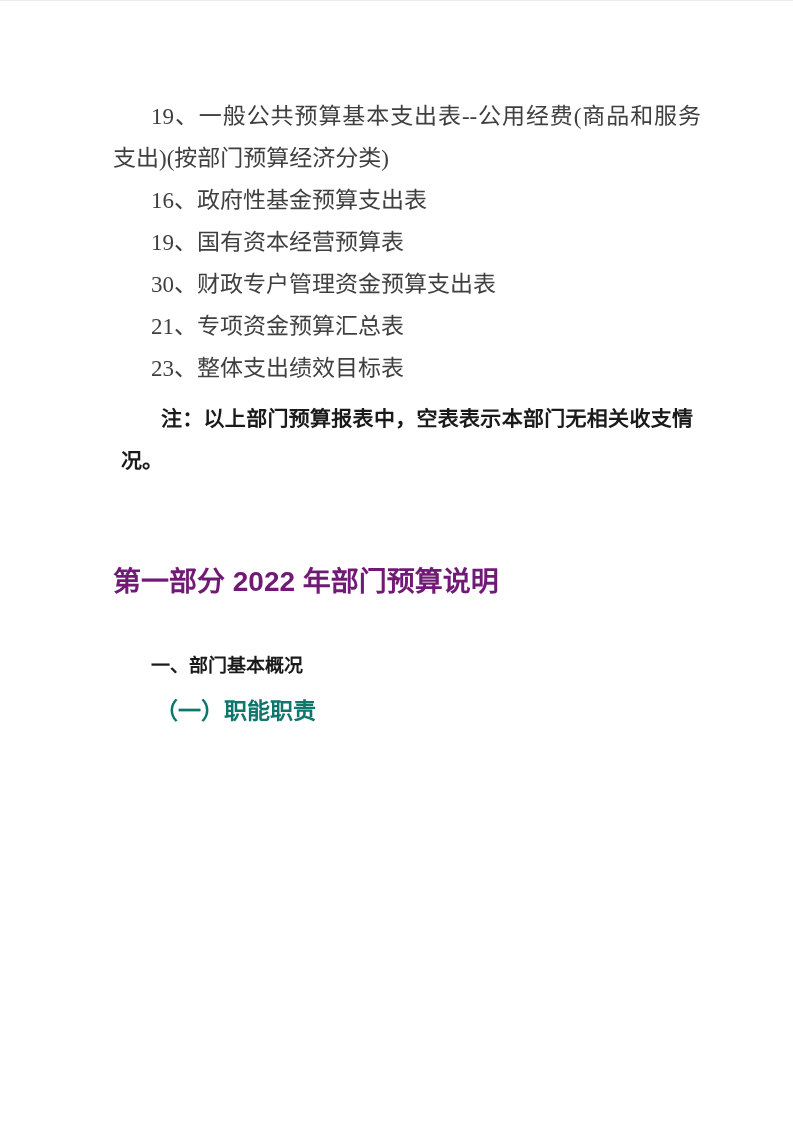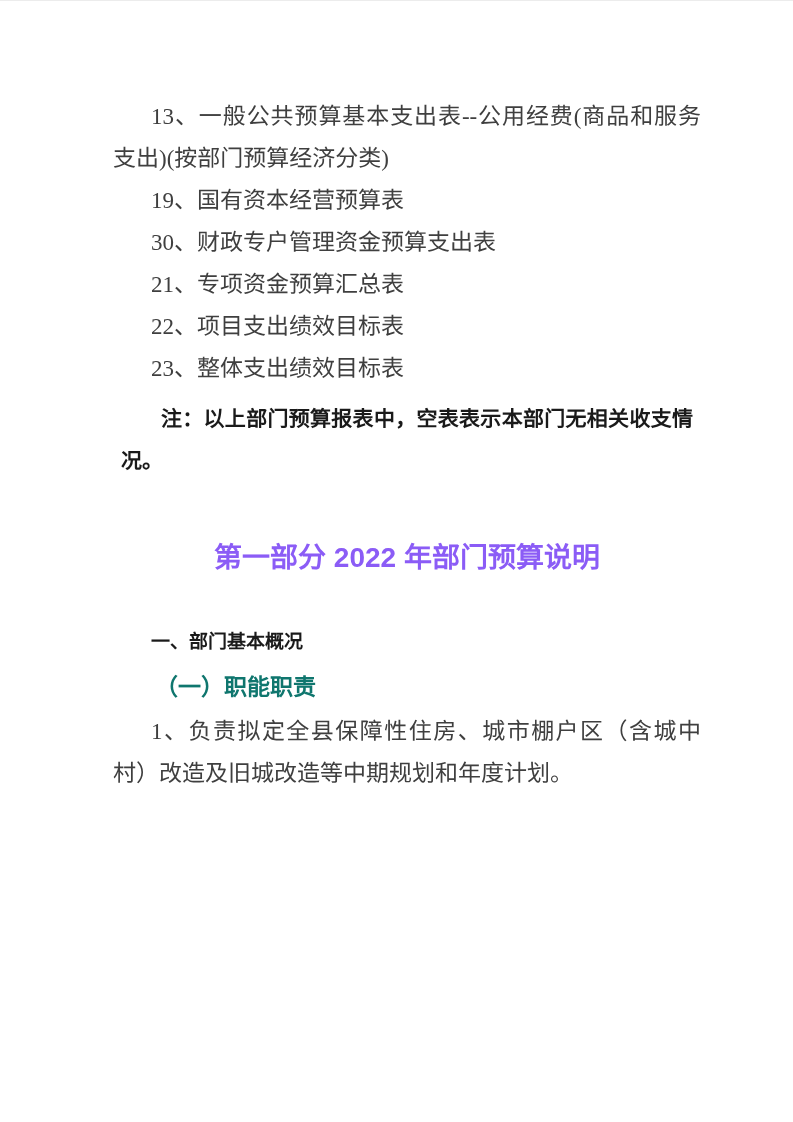--- a/index.html
+++ b/index.html
@@ -38,27 +38,27 @@
     font-family: "Liberation Sans", "DejaVu Sans", sans-serif;
     font-weight: 700;
     font-size: 21px;
     line-height: 42px;
     color: #1a1a1a;
     text-align: justify;
     text-indent: 40px;
   }
   
   .part-title {
-    margin: 52px 0 0 0;
+    margin: 76px 0 0 0;
     font-family: "Liberation Sans", "DejaVu Sans", sans-serif;
     font-weight: 700;
     font-size: 28px;
     line-height: 48px;
-    color: #8b5cf6;
-    text-align: center;
+    color: #701a75;
+    text-align: left;
     text-indent: 0;
   }
   
   .section-heading {
     margin: 41px 0 0 0;
     font-family: Liberation Mono, monospace;
     font-weight: 700;
     font-size: 19px;
     line-height: 40px;
     color: #1a1a1a;
@@ -73,31 +73,30 @@
     color: #0f766e;
     text-indent: 38px;
   }
 </style>
 </head>
 <body>
 
 <div class="page">
   <div class="content">
 
-    <p class="item">13、一般公共预算基本支出表--公用经费(商品和服务支出)(按部门预算经济分类)</p>
+    <p class="item">19、一般公共预算基本支出表--公用经费(商品和服务支出)(按部门预算经济分类)</p>
+    <p class="item">16、政府性基金预算支出表</p>
     <p class="item">19、国有资本经营预算表</p>
     <p class="item">30、财政专户管理资金预算支出表</p>
     <p class="item">21、专项资金预算汇总表</p>
-    <p class="item">22、项目支出绩效目标表</p>
     <p class="item">23、整体支出绩效目标表</p>
 
     <p class="note">注：以上部门预算报表中，空表表示本部门无相关收支情况。</p>
 
     <h1 class="part-title">第一部分 2022 年部门预算说明</h1>
 
     <h2 class="section-heading">一、部门基本概况</h2>
 
     <h3 class="subsection-heading">（一）职能职责</h3>
 
-    <p class="body-para">1、负责拟定全县保障性住房、城市棚户区（含城中村）改造及旧城改造等中期规划和年度计划。</p>
 
   </div>
 </div>
 
 </body></html>

